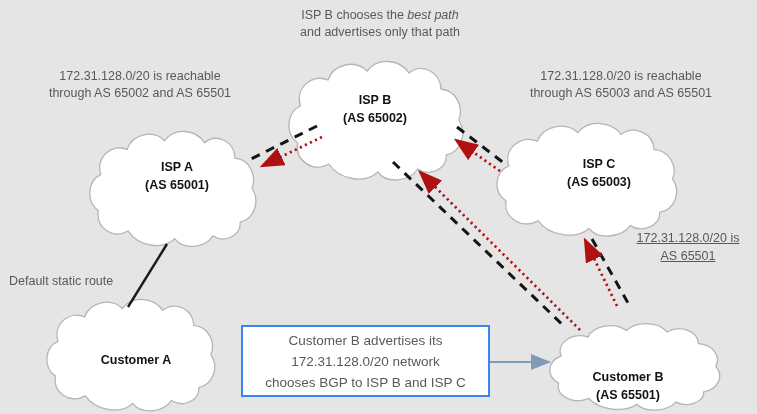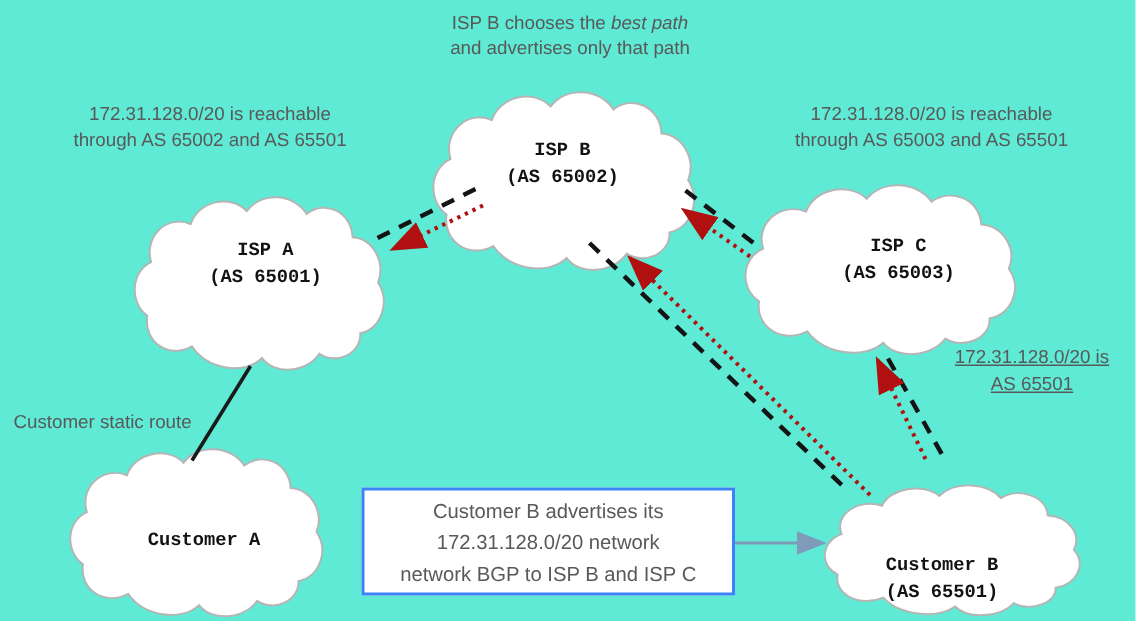--- a/index.html
+++ b/index.html
@@ -1,28 +1,28 @@
 <!DOCTYPE html>
 <html><head>
 <meta charset="utf-8">
 <style>
   html,body{margin:0;padding:0;background:#ffffff;}
   #stage{
-    position:relative;width:757px;height:414px;overflow:hidden;background:#5eead4;
+    position:relative;width:757px;height:414px;overflow:hidden;background:#e5e5e5;
     font-family:"Liberation Sans", sans-serif;
   }
   #wires{position:absolute;left:0;top:0;}
   .ann{
     position:absolute;color:#595959;font-size:12.5px;line-height:17px;
     text-align:center;transform:translateX(-50%);white-space:nowrap;
   }
   .ann-left{transform:none;text-align:left;}
   .cloud-label{
     position:absolute;color:#121212;font-weight:bold;font-size:12.5px;
-    line-height:17.5px;text-align:center;transform:translateX(-50%);white-space:nowrap;font-family:Liberation Mono, monospace;
+    line-height:17.5px;text-align:center;transform:translateX(-50%);white-space:nowrap;
   }
   .callout{
     position:absolute;left:241px;top:325px;width:245px;height:68px;
     border:2px solid #3b82f6;background:#ffffff;color:#595959;
     font-size:13.5px;line-height:21px;text-align:center;
     display:flex;flex-direction:column;justify-content:center;white-space:nowrap;
   }
 </style>
 </head>
 <body>
@@ -82,21 +82,21 @@
   <div class="ann" style="left:621px;top:68px;">
     <div>172.31.128.0/20 is reachable</div>
     <div>through AS 65003 and AS 65501</div>
   </div>
 
   <div class="ann" style="left:688px;top:229px;line-height:18px;text-decoration:underline;">
     <div>172.31.128.0/20 is</div>
     <div>AS 65501</div>
   </div>
 
-  <div class="ann ann-left" style="left:9px;top:273px;">Customer static route</div>
+  <div class="ann ann-left" style="left:9px;top:273px;">Default static route</div>
 
   <div class="cloud-label" style="left:177px;top:159px;">
     <div>ISP A</div>
     <div>(AS 65001)</div>
   </div>
 
   <div class="cloud-label" style="left:375px;top:92px;">
     <div>ISP B</div>
     <div>(AS 65002)</div>
   </div>
@@ -111,16 +111,16 @@
   </div>
 
   <div class="cloud-label" style="left:628px;top:342px;margin-top:27px;">
     <div>Customer B</div>
     <div>(AS 65501)</div>
   </div>
 
   <div class="callout">
     <div>Customer B advertises its</div>
     <div>172.31.128.0/20  network</div>
-    <div>network BGP to ISP B and ISP C</div>
+    <div>chooses BGP to ISP B and ISP C</div>
   </div>
 
 </div>
 
 </body></html>

